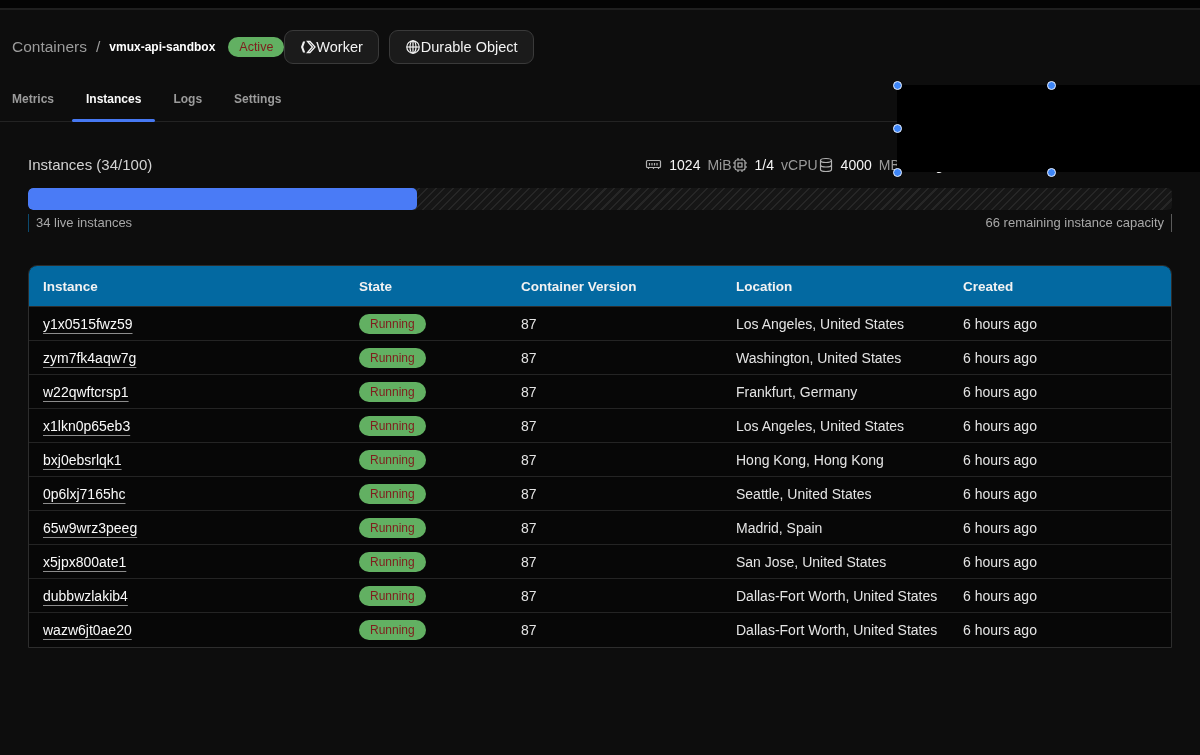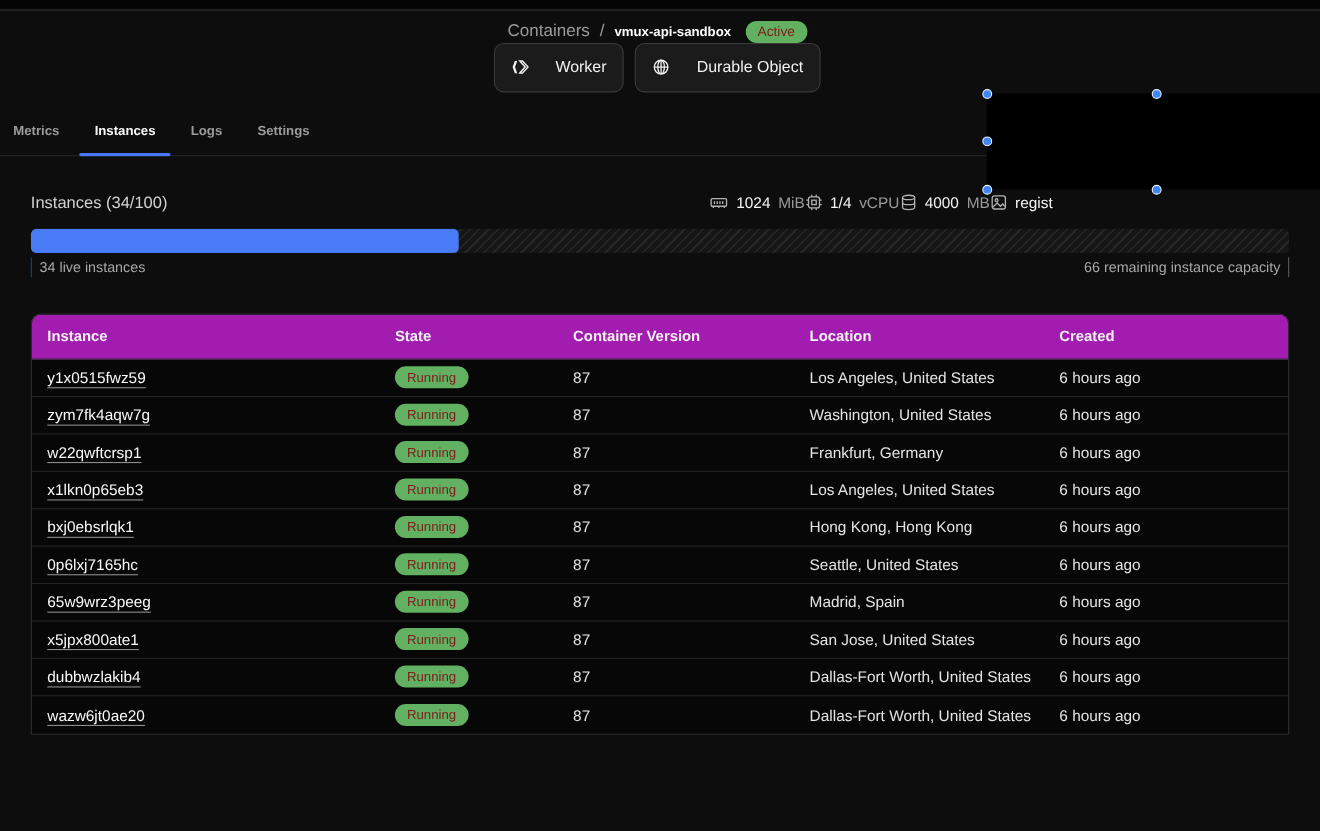--- a/index.html
+++ b/index.html
@@ -6,34 +6,34 @@
   html,body { width:1200px; height:755px; overflow:hidden; }
   body {
     background:#0d0d0d;
     font-family:"Liberation Sans", "DejaVu Sans", sans-serif;
     color:#e8e8e8;
     position:relative;
   }
   .top-strip { height:10px; background:#040404; border-bottom:2px solid #1f1f1f; }
 
   
-  .page-header { display:flex; align-items:center; justify-content:space-between; padding:9px 17px 10px 12px;flex-direction:column; }
+  .page-header { display:flex; align-items:center; justify-content:flex-start; padding:20px 17px 10px 12px; }
   .breadcrumb { display:flex; align-items:center; gap:9px; font-size:15.5px; color:#9b9b9b; }
   .breadcrumb .crumb-current { color:#fff; font-weight:700; font-size:12px; }
   .badge {
     display:inline-flex; align-items:center; justify-content:center;
     background:#62b062; color:#7f1d1d; border-radius:999px;
     font-size:12.5px; font-weight:500; padding:3.5px 11px; line-height:1;
   }
   .header-actions { display:flex; gap:10px; }
   .hbtn {
-    display:flex; align-items:center; gap:24px;
+    display:flex; align-items:center; gap:0;
     background:#1b1b1b; border:1px solid #3a3a3a; border-radius:9px;
     color:#f2f2f2; font-size:14.5px; font-weight:500;
-    padding:8px 15px; cursor:pointer; height:45px;
+    padding:8px 15px; cursor:pointer; height:34px;
     font-family:inherit;
   }
   .hbtn svg { display:block; }
 
   
   .tabs { display:flex; padding-left:12px; border-bottom:1px solid #232323; margin-top:6px; }
   .tab {
     position:relative; padding:12px 14px 15px 14px;
     font-size:12px; color:#9b9b9b; cursor:pointer;
     margin-right:4px;
@@ -68,21 +68,21 @@
   .bar-label-left { border-left:1px solid #0c4a6e; padding-left:7px; line-height:18px; }
   .bar-label-right { border-right:1px solid #5a5a5a; padding-right:7px; line-height:18px; }
 
   
   .table {
     margin-top:33px; border:1px solid #2d2d2d; border-radius:9px 9px 0 0;
     overflow:hidden; background:#070707;
   }
   .thead {
     display:grid; grid-template-columns:316px 162px 215px 227px 1fr;
-    background:#a21caf; height:41px; align-items:center;
+    background:#0369a1; height:41px; align-items:center;
     border-bottom:1px solid #2d2d2d;
   }
   .th { padding-left:14px; font-size:13.5px; font-weight:700; color:#f2f2f2; }
   .trow {
     display:grid; grid-template-columns:316px 162px 215px 227px 1fr;
     height:34px; align-items:center; border-bottom:1px solid #242424;
   }
   .trow:last-child { border-bottom:none; }
   .td { padding-left:14px; font-size:14px; color:#e4e4e4; }
   .ilink {

